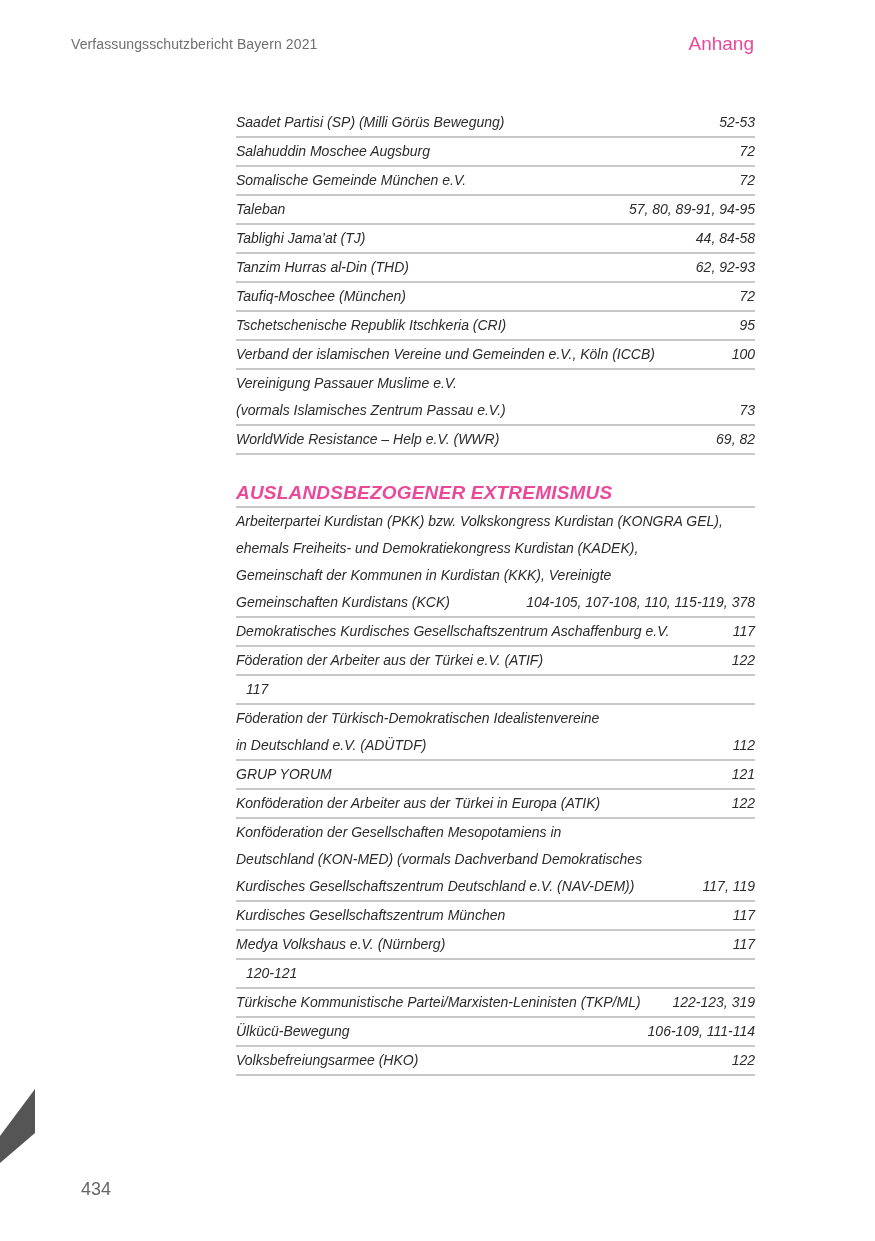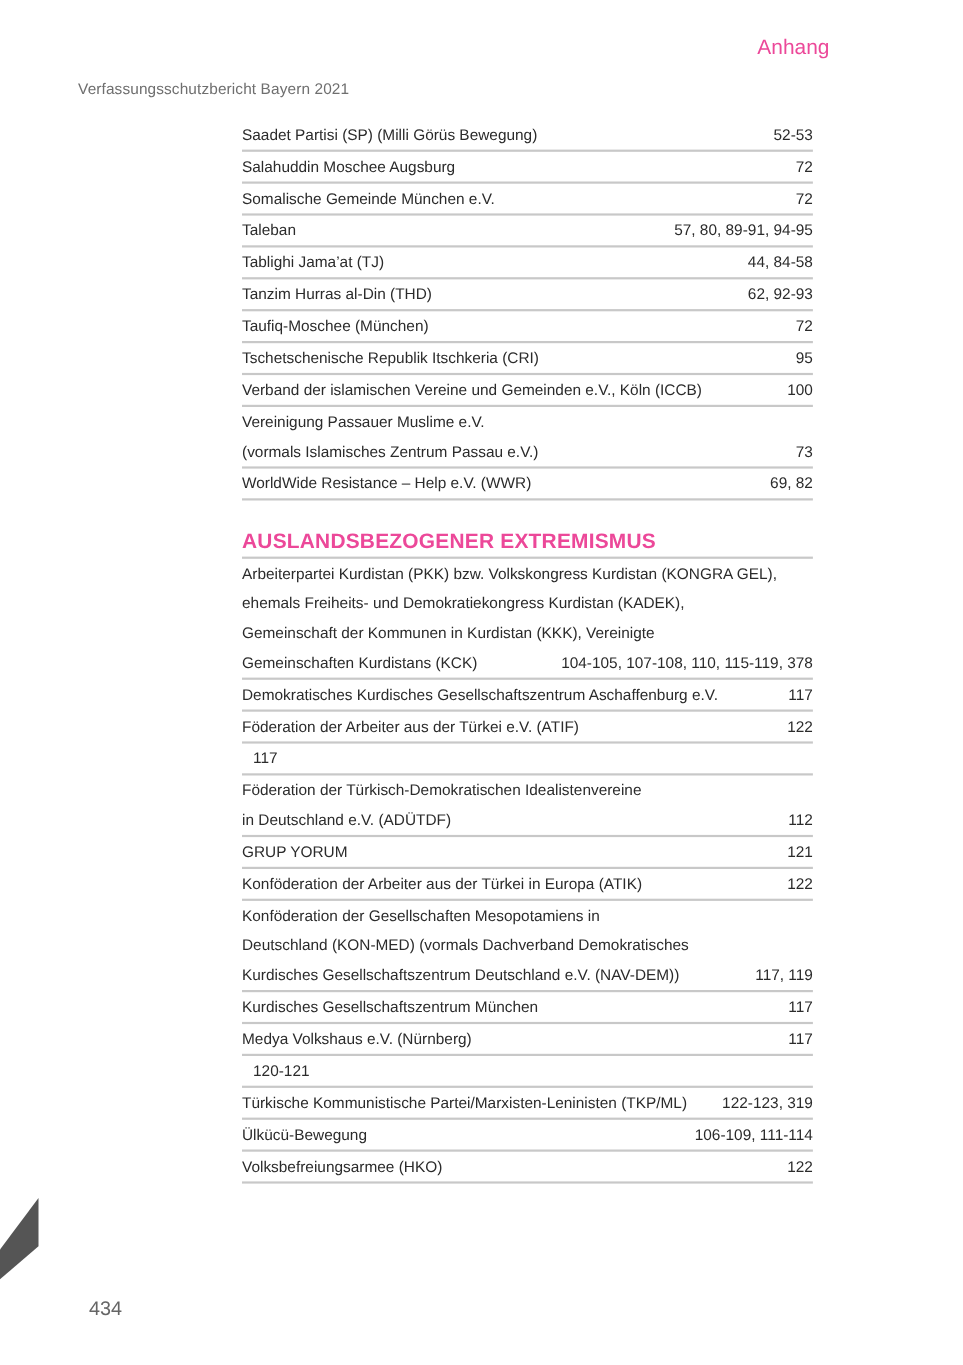--- a/index.html
+++ b/index.html
@@ -1,20 +1,20 @@
 <!DOCTYPE html>
 <html><head>
   <meta charset="utf-8">
   <style>
     html, body { margin: 0; padding: 0; background: #ffffff; }
     body { width: 875px; height: 1241px; position: relative; overflow: hidden;
            font-family: "Liberation Sans", sans-serif; color: #222; }
-    .running-head { position: absolute; left: 71px; top: 36px; font-size: 14px; color: #6f6f6f; letter-spacing: 0.1px; margin-top: 36px; }
+    .running-head { position: absolute; left: 71px; top: 36px; font-size: 14px; color: #6f6f6f; letter-spacing: 0.1px; }
     .section-label { position: absolute; right: 121px; top: 33px; font-size: 19px; color: #ec4899; }
-    .content { position: absolute; left: 220px; top: 109px; width: 519px; }
+    .content { position: absolute; left: 236px; top: 109px; width: 519px; font-style: italic; }
     .line { height: 27px; line-height: 27px; font-size: 14px; color: #2b2b2b; white-space: nowrap; }
     .entry { border-bottom: 2px solid #c8c8c8; }
     .entry .line { display: flex; justify-content: space-between; }
     .pages { text-align: right; padding-left: 10px; }
     .section-heading { margin-top: 24px; font-size: 19px; font-weight: bold; color: #ec4899;
            height: 27px; line-height: 27px; border-bottom: 2px solid #c8c8c8; letter-spacing: 0.2px; }
     .page-number { position: absolute; left: 71px; top: 1179px; font-size: 18px; color: #666; margin-left: 10px; }
     .deco { position: absolute; left: 0; top: 1088px; }
   </style>
 </head>

